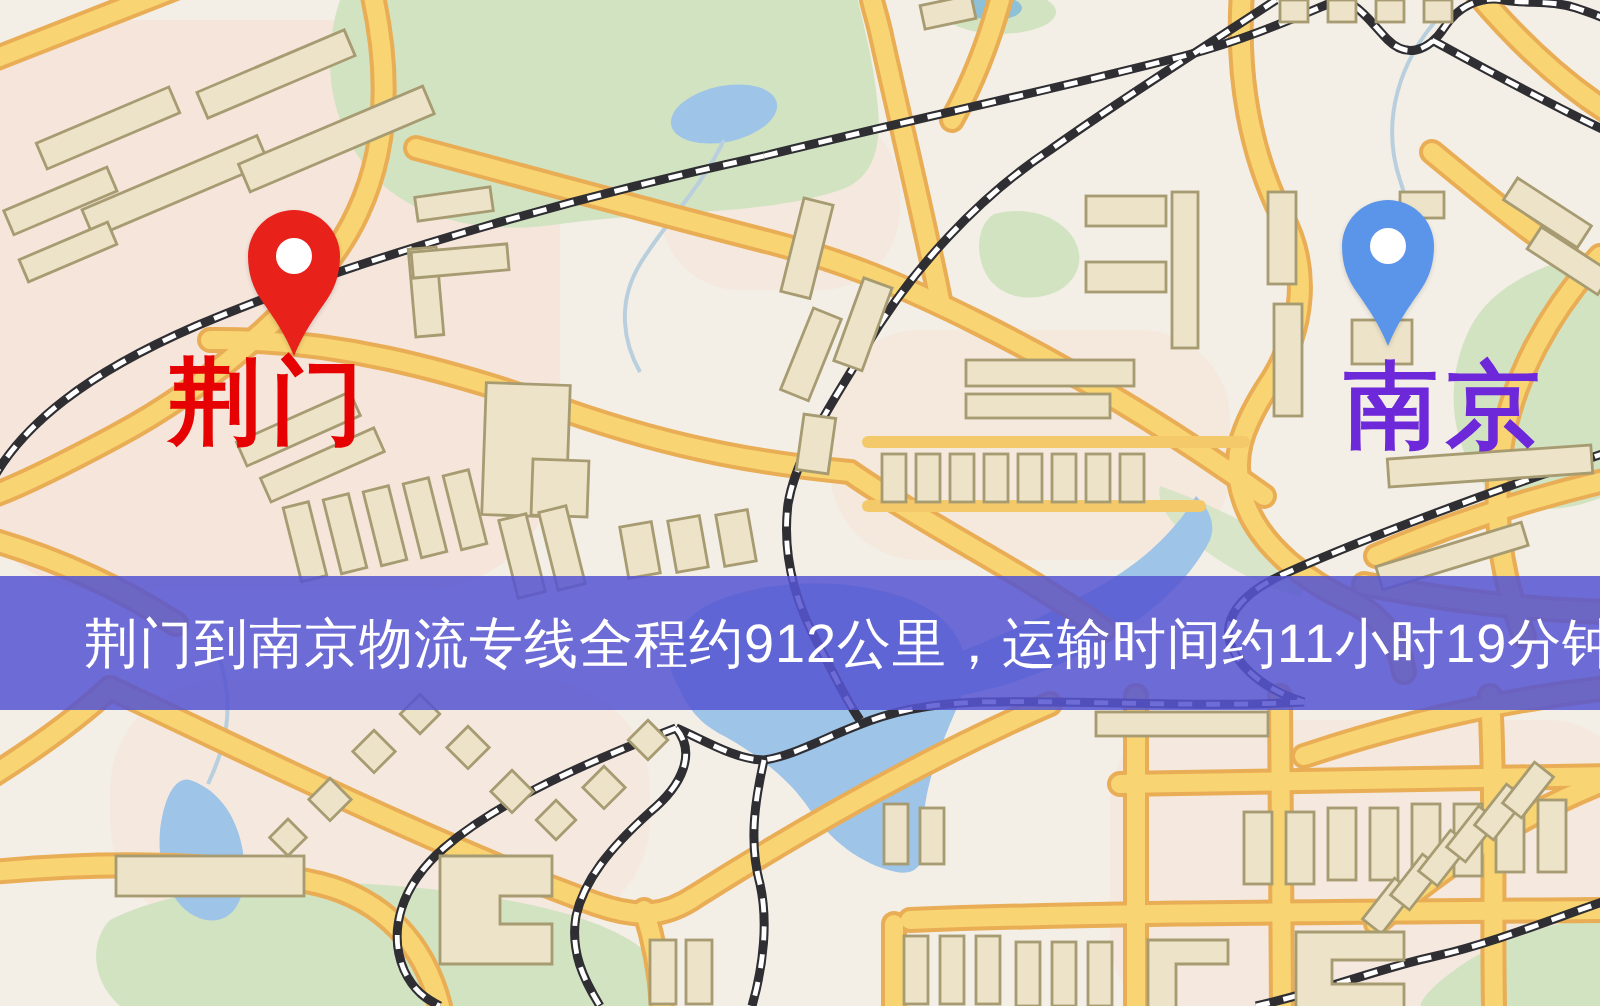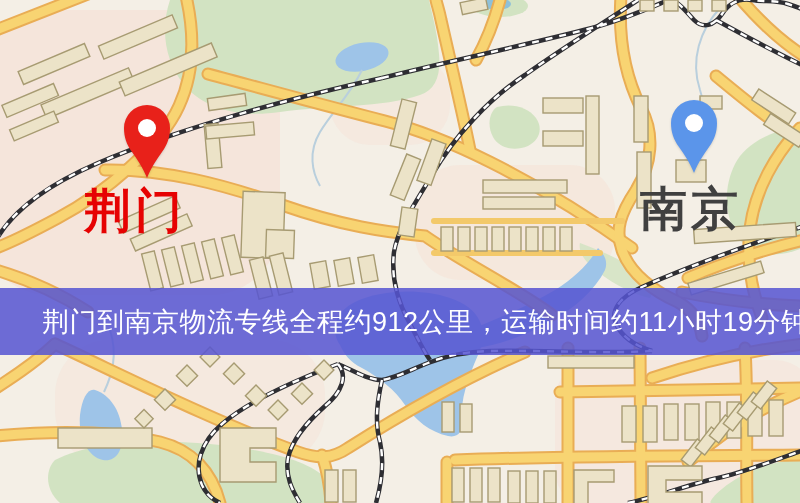--- a/index.html
+++ b/index.html
@@ -7,24 +7,24 @@
     position:relative;width:800px;height:503px;overflow:hidden;
     font-family:"Liberation Sans","DejaVu Sans",sans-serif;
     background:#f4efe6;
   }
   .stage svg.map{position:absolute;left:0;top:0;}
   .pin{position:absolute;filter:drop-shadow(0 1px 1px rgba(0,0,0,0.15));}
   .pin-origin{left:123px;top:103px;}
   .pin-destination{left:670px;top:98px;}
   .city-label{
     position:absolute;font-size:47px;font-weight:bold;line-height:1.0;
-    letter-spacing:4px;white-space:nowrap;margin-top:10px;
+    letter-spacing:4px;white-space:nowrap;
   }
   .label-origin{left:84px;top:177px;color:#e60202;}
-  .label-destination{left:640px;top:179px;color:#404040;font-family:Liberation Mono, monospace;}
+  .label-destination{left:672px;top:179px;color:#6d28d9;}
   .banner{
     position:absolute;left:0;top:288px;width:800px;height:67px;
     background:rgba(86,85,210,0.86);
     display:flex;align-items:center;
   }
   .banner span{
     margin-left:42px;font-size:27px;color:#ffffff;letter-spacing:0.5px;
     white-space:nowrap;
   }
 </style>

